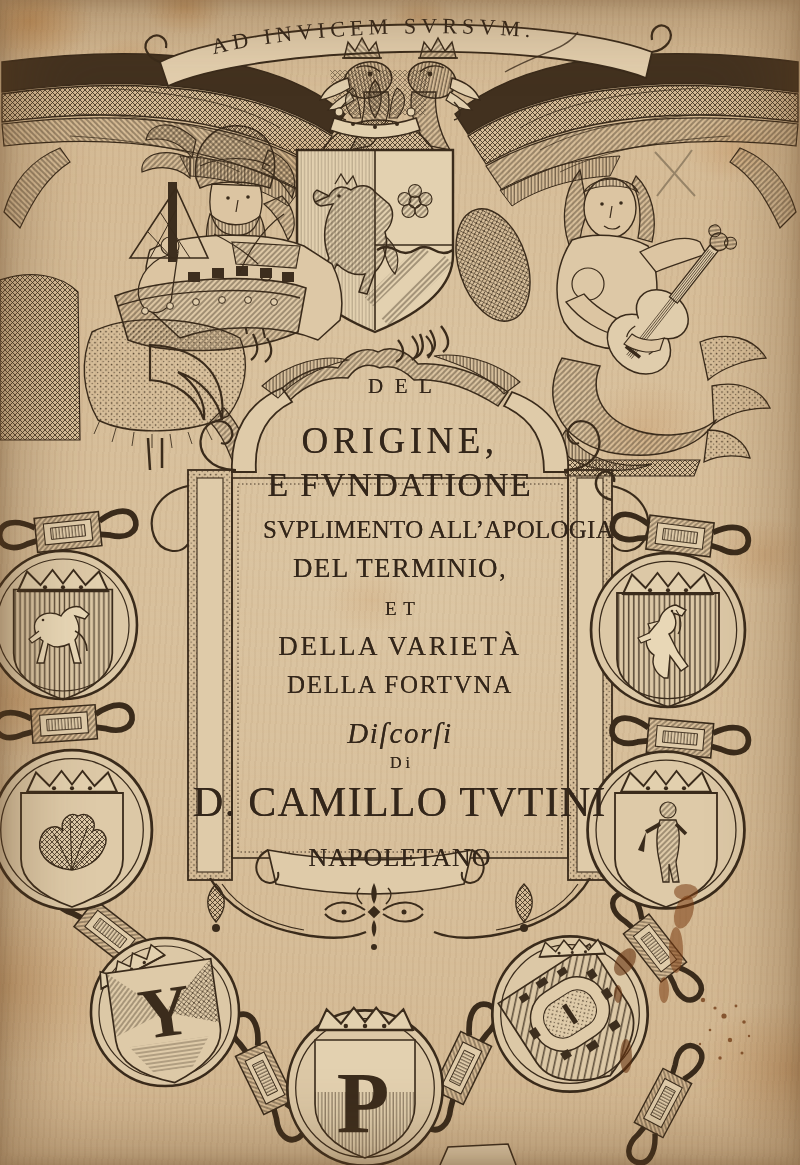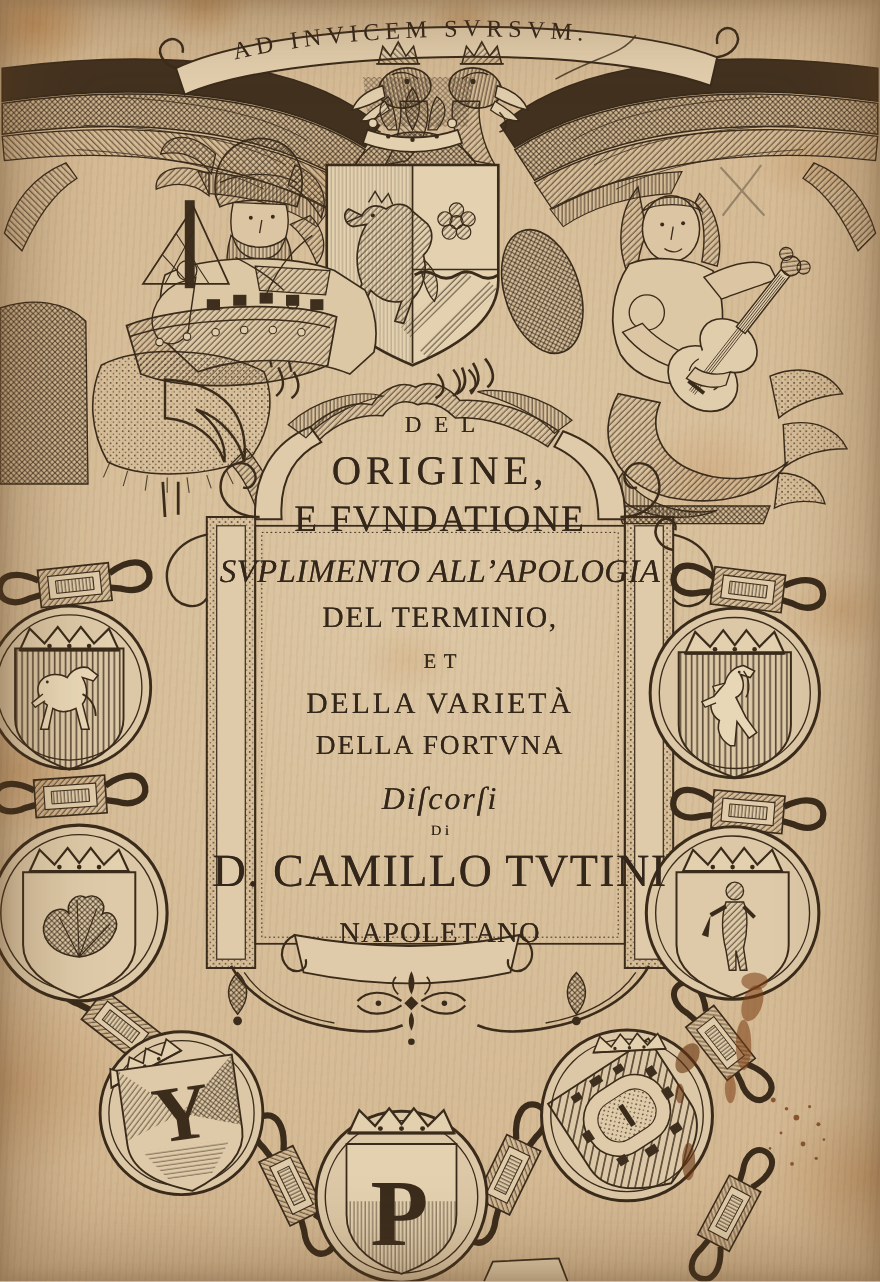--- a/index.html
+++ b/index.html
@@ -29,30 +29,30 @@
     background:
       repeating-linear-gradient(93deg, rgba(120,90,55,.05) 0 2px, transparent 2px 6px),
       repeating-linear-gradient(2deg, rgba(255,240,210,.05) 0 3px, transparent 3px 9px);
     mix-blend-mode:multiply;
   }
   .vignette{box-shadow:inset 0 0 70px 18px rgba(96,66,34,.38), inset 0 0 14px 4px rgba(96,66,34,.22);}
   
   .titleblock{position:absolute;left:186px;top:376px;width:428px;z-index:5;text-align:center;color:#33261a;}
   .tl{line-height:1;white-space:nowrap;text-shadow:0 0 .4px rgba(51,38,26,.8);}
   .tl.l1 {font-size:21px;  letter-spacing:.55em; margin-top:0;   text-indent:.55em;}
-  .tl.l2 {font-size:37px;  letter-spacing:.12em; margin-top:13px;}
+  .tl.l2 {font-size:37px;  letter-spacing:.12em; margin-top:25px;}
   .tl.l3 {font-size:34px;  letter-spacing:.05em; margin-top:9px;}
   .tl.l4 {font-size:30px;  letter-spacing:.01em; margin-top:10px;}
-  .tl.l5 {font-size:30px;  font-style:italic; letter-spacing:.01em; margin-top:15px;}
+  .tl.l5 {font-size:25px;  letter-spacing:.01em; margin-top:15px;text-align:right;}
   .tl.l6 {font-size:27px;  letter-spacing:.05em; margin-top:13px;}
   .tl.l7 {font-size:19px;  letter-spacing:.35em; margin-top:17px; text-indent:.35em;}
   .tl.l8 {font-size:27px;  letter-spacing:.10em; margin-top:15px;}
   .tl.l9 {font-size:25px;  letter-spacing:.07em; margin-top:12px;}
   .tl.l10{font-size:29px;  font-style:italic; letter-spacing:.06em; margin-top:22px;}
-  .tl.l11{font-size:13px;  letter-spacing:.25em; margin-top:7px; text-indent:.25em;font-family:Liberation Serif, serif;}
+  .tl.l11{font-size:16px;  letter-spacing:.25em; margin-top:7px; text-indent:.25em;font-family:Liberation Serif, serif;}
   .tl.l12{font-size:42px;  letter-spacing:.03em; margin-top:10px;}
   .tl.l13{font-size:26px;  letter-spacing:.04em; margin-top:22px;}
   svg text{font-family:"Liberation Serif","DejaVu Serif",serif;}
 </style>
 </head>
 <body>
 
 <div class="layer foxing"></div>
 <div class="layer grain"></div>
 

